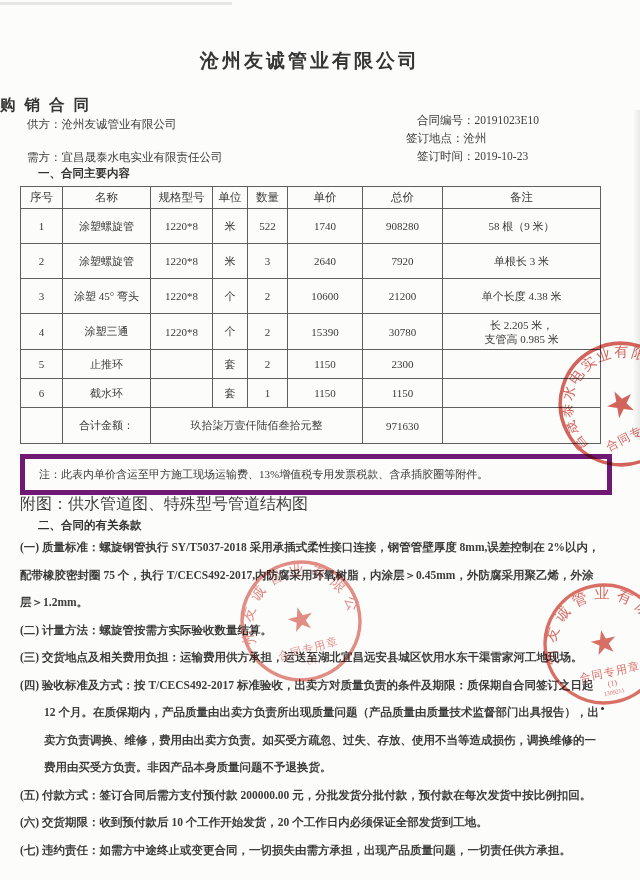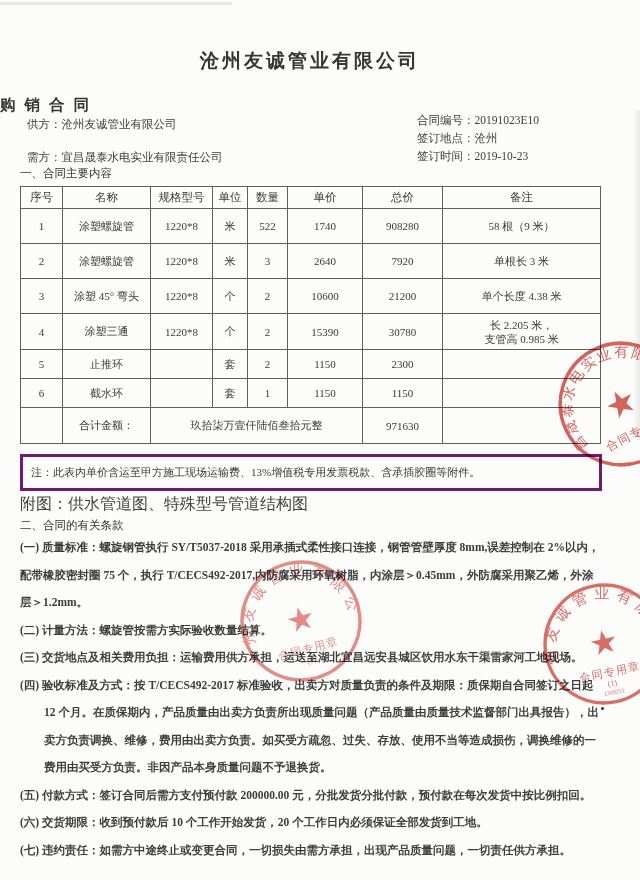--- a/index.html
+++ b/index.html
@@ -4,29 +4,29 @@
 <style>
   html,body{margin:0;padding:0;background:#e8e8e8;}
   .page{position:relative;width:640px;height:880px;background:#fcfcfb;overflow:hidden;
         font-family:"Liberation Serif",serif;color:#3f3f3f;}
   .abs{position:absolute;}
   .company-title{top:48px;left:0;width:620px;text-align:center;font-size:19px;font-weight:bold;
                  letter-spacing:3px;color:#353535;}
   .doc-title{top:95px;left:0;width:612px;font-size:15.5px;font-weight:bold;
              letter-spacing:9px;color:#353535;}
   .meta{font-size:11.5px;color:#3c3c3c;}
-  .sec-title{font-size:11.5px;font-weight:normal;color:#333;}
+  .sec-title{font-size:11.5px;font-weight:bold;color:#333;margin-left:18px;}
   table.goods{position:absolute;left:20px;top:186px;width:580px;border-collapse:collapse;
               table-layout:fixed;font-size:11px;color:#3a3a3a;}
   table.goods th,table.goods td{border:1px solid #5f5f5f;text-align:center;vertical-align:middle;
               padding:0 2px;font-weight:normal;overflow:hidden;}
   table.goods th{font-size:11.5px;}
   td.remark{white-space:pre-line;line-height:14px;}
-  .note-box{left:20px;top:454px;width:568px;height:31px;border:3px solid #701a75;
-            font-size:11px;line-height:31px;padding-left:8px;color:#3a3a3a;}
+  .note-box{left:20px;top:454px;width:568px;height:31px;border:5px solid #701a75;
+            font-size:11px;line-height:31px;padding-left:14px;color:#3a3a3a;}
   .attach{left:20px;top:494px;font-size:16px;}
   .clauses{left:20px;top:534px;width:600px;font-size:11.5px;line-height:27.5px;color:#3c3c3c;}
   .clauses .ln{height:27.5px;white-space:nowrap;font-weight:bold;}
   .clauses .ind{padding-left:24px;}
   .stamp{position:absolute;mix-blend-mode:multiply;opacity:.85;transform-origin:center;}
   .stamp text{fill:currentColor;font-family:"Liberation Serif",serif;}
   .artifact-top{left:0;top:2px;width:232px;height:3px;background:rgba(125,125,125,.16);}
   .artifact-right{right:0;top:110px;width:7px;height:330px;
      background:linear-gradient(to left,rgba(100,100,100,.13),rgba(100,100,100,0));}
   .speck{left:601px;top:707px;width:3px;height:3px;border-radius:50%;background:#2f2f2f;}
@@ -45,21 +45,21 @@
 
   <div class="abs meta" style="left:27px;top:117px;">
     <span>供方：</span><span>沧州友诚管业有限公司</span>
   </div>
   <div class="abs meta" style="left:27px;top:150px;">
     <span>需方：</span><span>宜昌晟泰水电实业有限责任公司</span>
   </div>
   <div class="abs meta" style="left:417px;top:113px;">
     <span>合同编号：</span><span>20191023E10</span>
   </div>
-  <div class="abs meta" style="left:417px;top:131px;text-align:right;">
+  <div class="abs meta" style="left:406px;top:131px;text-align:right;">
     <span>签订地点：</span><span>沧州</span>
   </div>
   <div class="abs meta" style="left:417px;top:149px;">
     <span>签订时间：</span><span>2019-10-23</span>
   </div>
 
   <div class="abs sec-title" style="left:20px;top:166px;">一、合同主要内容</div>
 
   <table class="goods">
     <colgroup>

